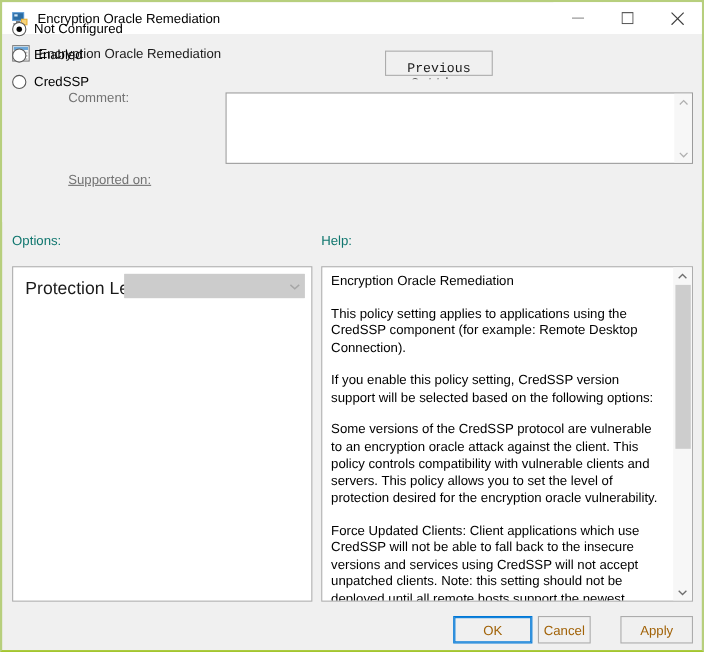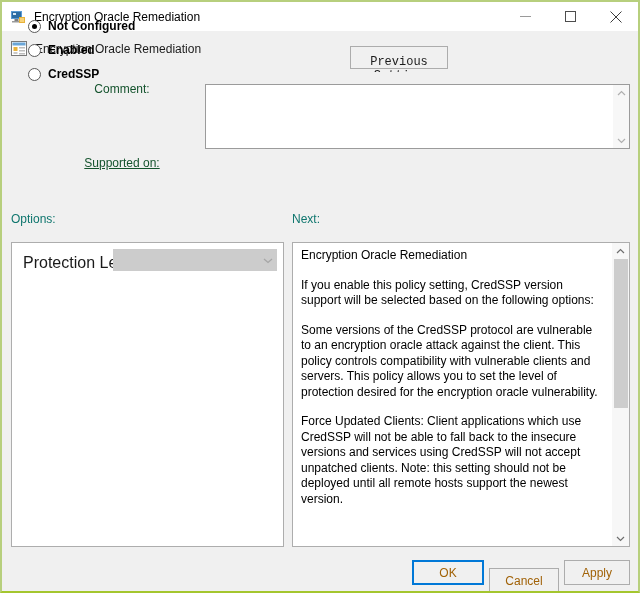--- a/index.html
+++ b/index.html
@@ -107,23 +107,22 @@
     position: absolute;
     left: 0; top: 70px;
     width: 636px;
     height: 130px;
     background: #f0f0f0;
   }
   .radio-row {
     position: absolute;
     display: flex;
     align-items: center;
-    left: 26px;
-    cursor: default;
-    font-weight: bold;
+    left: 9px;
+    cursor: default;
   }
   #radio-not-configured { top: 17px; }
   #radio-enabled        { top: 41px; }
   #radio-disabled       { top: 65px; }
   .radio-mark {
     width: 13px;
     height: 13px;
     border: 1px solid #5a5a5a;
     border-radius: 50%;
     background: #ffffff;
@@ -142,22 +141,22 @@
   .radio-label {
     font-size: 12px;
     color: #000000;
     margin-left: 7px;
     white-space: nowrap;
   }
 
   .field-label {
     position: absolute;
     font-size: 12px;
-    color: #14532d;
-    text-align: center;
+    color: #737373;
+    text-align: left;
     white-space: nowrap;
   }
   #comment-label     { left: 60px; top: 80px; width: 120px; }
   #supported-label   { left: 60px; top: 154px; width: 120px; text-decoration: underline; }
 
   .textbox {
     position: absolute;
     box-sizing: border-box;
     border: 1px solid #9b9b9b;
     background: #ffffff;
@@ -317,21 +316,21 @@
     padding: 0;
     cursor: default;
     box-sizing: border-box;
   }
   #ok-button {
     left: 410px; width: 72px;
     border: 1px solid #0078d7;
     outline: 1px solid #0078d7;
     outline-offset: -2px;
   }
-  #cancel-button { left: 487px; width: 70px; margin-top: 8px; }
+  #cancel-button { left: 487px; width: 48px; }
   #apply-button  { left: 562px; width: 66px; }
 </style>
 </head>
 <body>
 
 <div class="window">
 
   <div class="titlebar">
     <span class="titlebar-icon">
       <svg width="16" height="16" viewBox="0 0 16 16">
@@ -411,37 +410,38 @@
         <svg width="9" height="7" viewBox="0 0 9 7">
             <polyline points="1,2 4.5,5.5 8,2" fill="none" stroke="#b0b0b0" stroke-width="1.2"></polyline>
           </svg>
       </div>
     </div>
   </div>
 
   <span class="field-label" id="supported-label">Supported on:</span>
 
   <span class="section-label" id="options-label">Options:</span>
-  <span class="section-label" id="help-label">Next:</span>
+  <span class="section-label" id="help-label">Help:</span>
 
   <div id="options-panel">
     <span id="protection-level-label">Protection Level:</span>
     <div id="protection-level-select">
       <span id="protection-level-value"></span>
       <span class="combo-arrow">
         <svg width="10" height="7" viewBox="0 0 10 7">
             <polyline points="1,2 5,5.5 9,2" fill="none" stroke="#a6a6a6" stroke-width="1.3"></polyline>
           </svg>
       </span>
     </div>
   </div>
 
   <div id="help-panel">
     <div id="help-content">
       <p>Encryption Oracle Remediation</p>
+      <p>This policy setting applies to applications using the CredSSP component (for example: Remote Desktop Connection).</p>
       <p>If you enable this policy setting, CredSSP version support will be selected based on the following options:</p>
       <p>Some versions of the CredSSP protocol are vulnerable to an encryption oracle attack against the client.  This policy controls compatibility with vulnerable clients and servers.  This policy allows you to set the level of protection desired for the encryption oracle vulnerability.</p>
       <p>Force Updated Clients: Client applications which use CredSSP will not be able to fall back to the insecure versions and services using CredSSP will not accept unpatched clients. Note: this setting should not be deployed until all remote hosts support the newest version.</p>
 
     </div>
     <div id="help-scrollbar">
       <div class="scroll-arrow">
         <svg width="9" height="7" viewBox="0 0 9 7">
             <polyline points="1,5 4.5,1.5 8,5" fill="none" stroke="#6e6e6e" stroke-width="1.2"></polyline>
           </svg>

